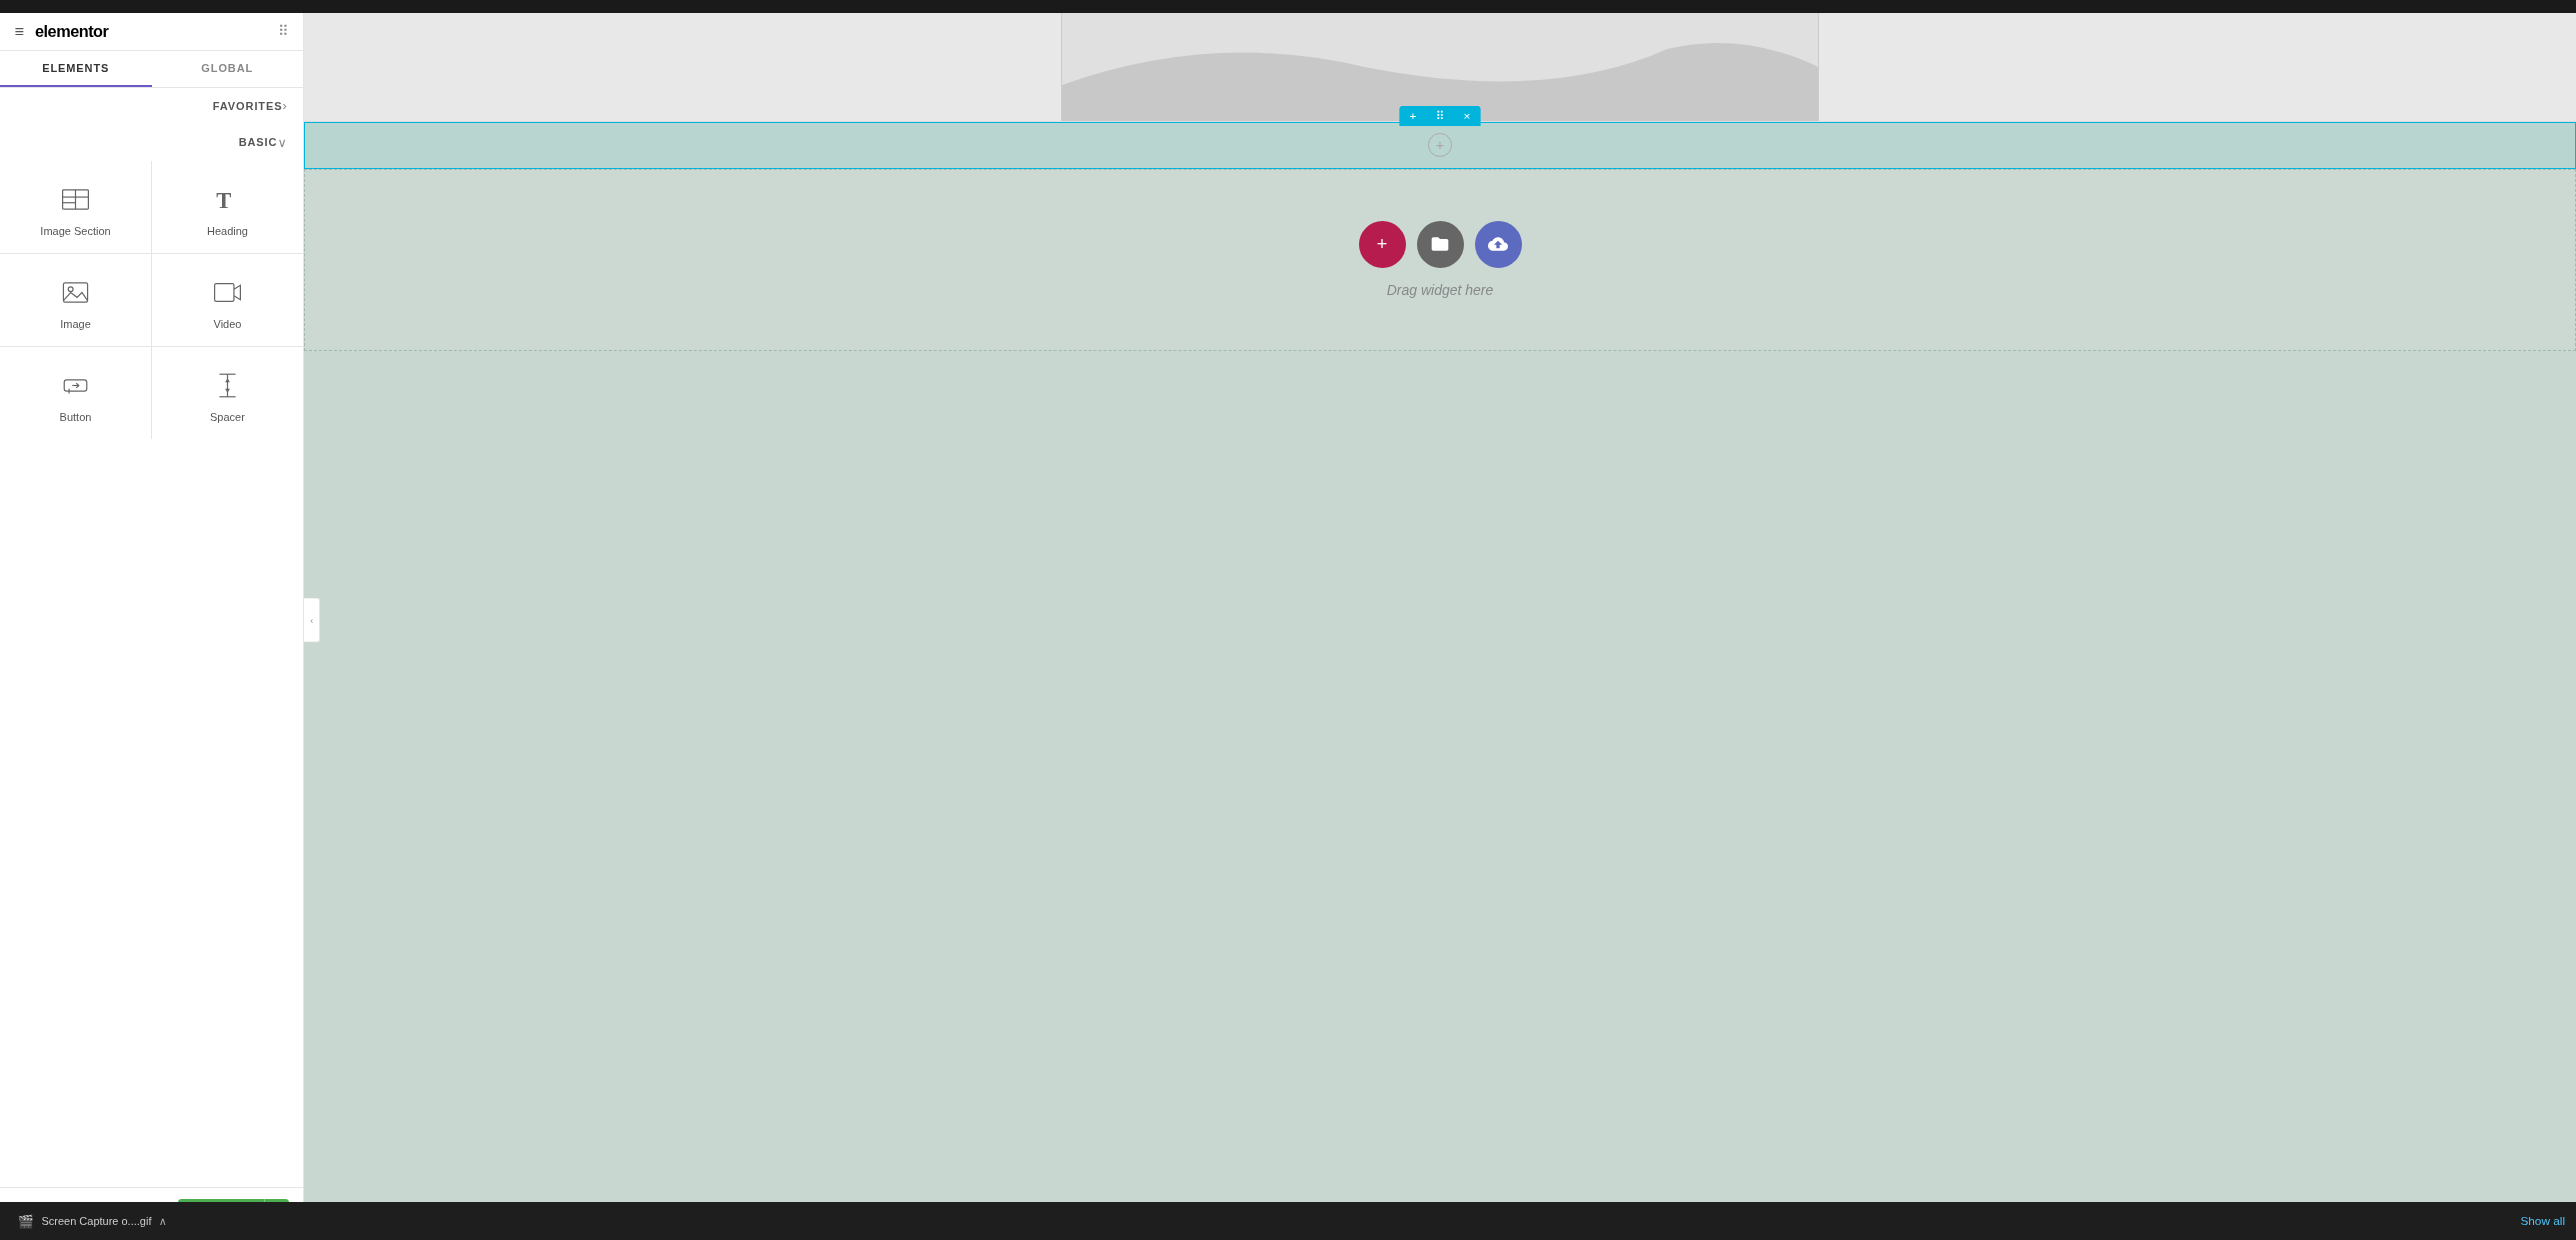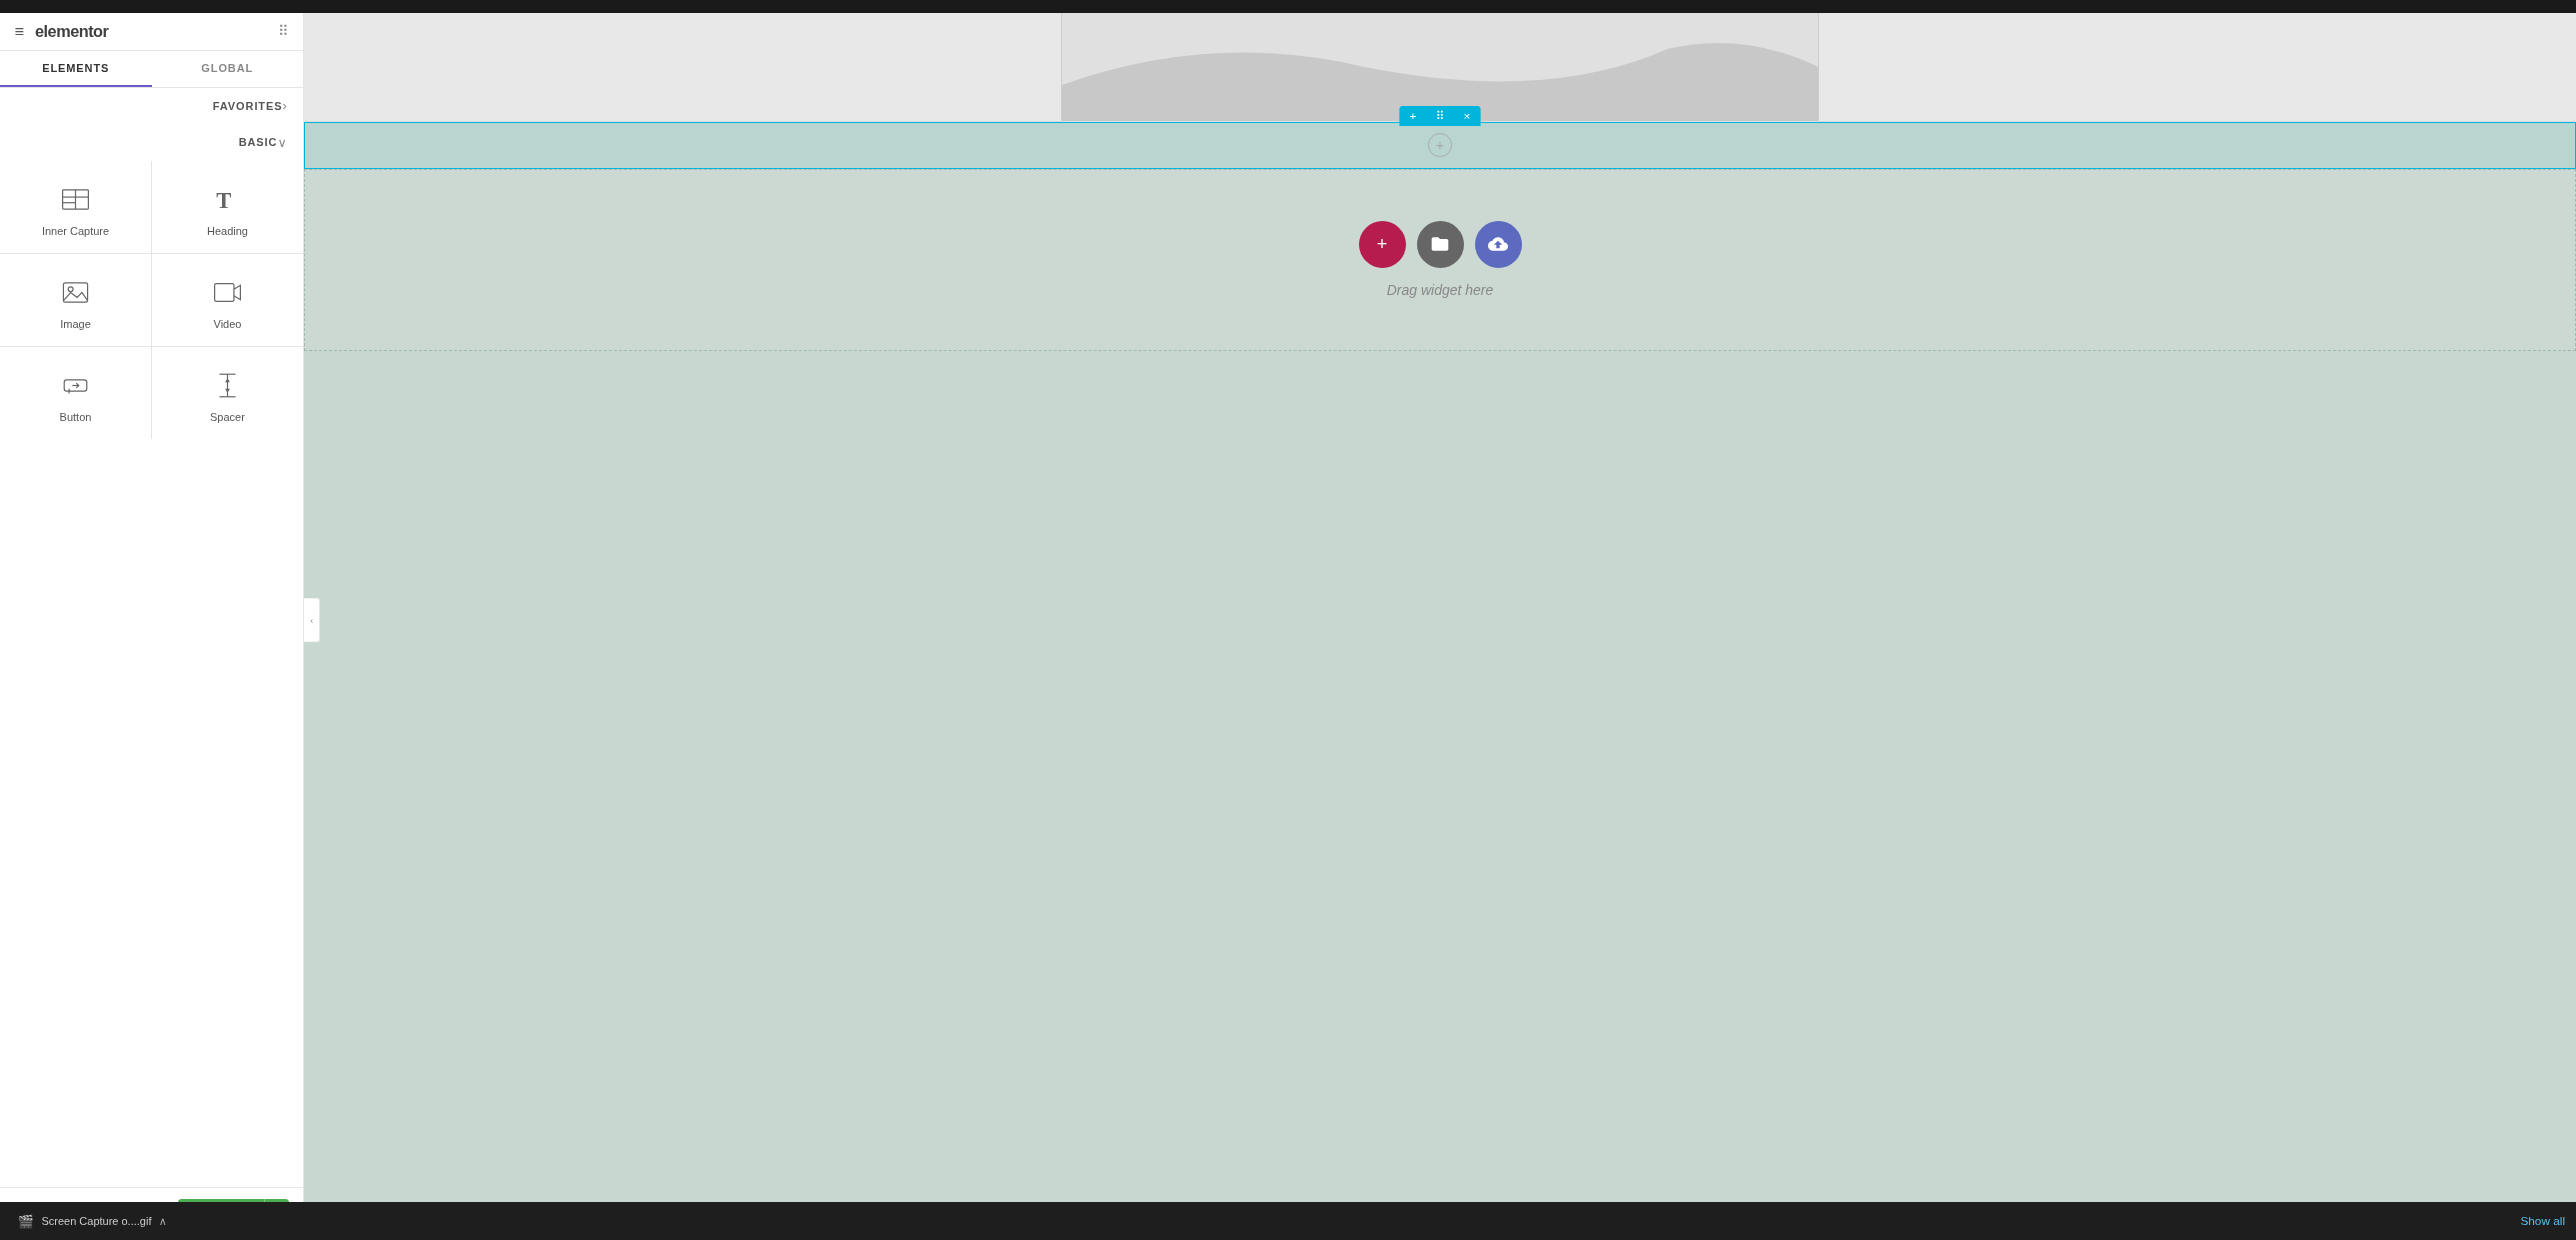--- a/index.html
+++ b/index.html
@@ -46,21 +46,21 @@
 
     .hamburger-icon {
       cursor: pointer;
       color: #555;
       font-size: 16.3px;
     }
 
     .elementor-logo {
       font-size: 16.3px;
       font-weight: 700;
-      color: #404040;
+      color: #000000;
       letter-spacing: -0.5px;
     }
 
     .grid-icon {
       color: #888;
       font-size: 14.5px;
       cursor: pointer;
     }
 
     
@@ -490,21 +490,21 @@
       <div class="widget-item">
         <div class="widget-icon">
           <svg viewBox="0 0 36 36" fill="none" stroke="#666" stroke-width="1.5">
             <rect x="2" y="6" width="32" height="24" rx="1"></rect>
             <line x1="18" y1="6" x2="18" y2="30"></line>
             <line x1="2" y1="15" x2="18" y2="15"></line>
             <line x1="2" y1="22" x2="18" y2="22"></line>
             <line x1="18" y1="15" x2="34" y2="15"></line>
           </svg>
         </div>
-        <span class="widget-label">Inner Capture</span>
+        <span class="widget-label">Image Section</span>
       </div>
 
       <div class="widget-item">
         <div class="widget-icon">
           <svg viewBox="0 0 36 36" fill="none" stroke="#666" stroke-width="2" style="font-size:28px">
             <text x="4" y="28" font-family="serif" font-size="28" font-weight="900" fill="#666" stroke="none">T</text>
           </svg>
         </div>
         <span class="widget-label">Heading</span>
       </div>

